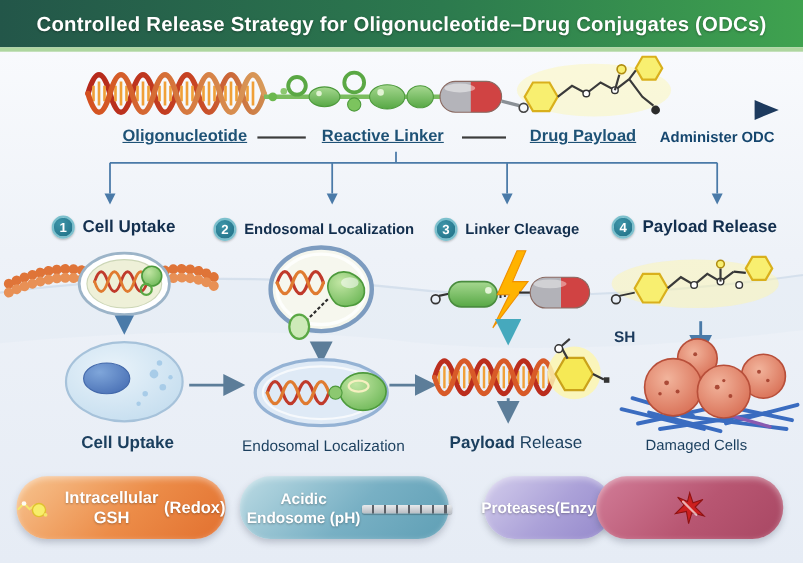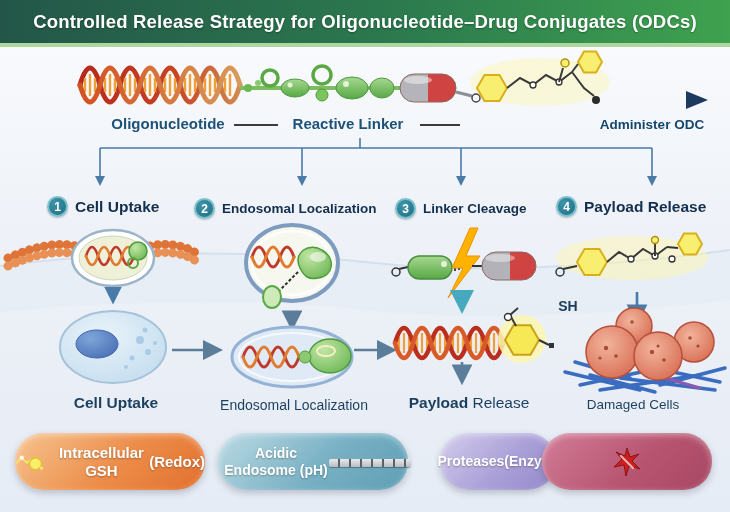--- a/index.html
+++ b/index.html
@@ -14,21 +14,21 @@
     background:linear-gradient(90deg,#235649 0%,#2c7a4e 55%,#3fa24f 100%);
     border-bottom:4px solid #aed69f;
     display:flex; align-items:center; justify-content:center;
   }
   .hdr h1{
     margin:16px; color:#ffffff; font-size:18.5px; font-weight:700; letter-spacing:.2px;
     text-shadow:0 1px 2px rgba(0,0,0,.35); white-space:nowrap;
   }
   .art{position:absolute; left:0; top:0;}
   .txt{position:absolute; transform:translateX(-50%); white-space:nowrap;}
-  .lbl{color:#1e5276; font-size:15px; font-weight:600;}
+  .lbl{color:#1e5276; font-size:15px; font-weight:600;text-decoration:underline;}
   .admin{color:#15466e; font-size:13.5px; font-weight:700;}
   .dash{position:absolute; height:0; border-top:2px solid #3c3c3c;}
   
   .step{position:absolute; display:flex; align-items:center; gap:7px;}
   .stepnum{
     width:21px; height:21px; border-radius:50%; background:radial-gradient(circle at 35% 30%,#3d94a8,#1f6e84);
     border:2px solid #7cc0cd; box-sizing:border-box;
     color:#fff; font-size:12px; font-weight:700; display:flex; align-items:center; justify-content:center;
     box-shadow:0 1px 2px rgba(0,0,0,.25);
   }
@@ -298,20 +298,21 @@
   </svg>
 
   <div class="hdr">
     <h1>Controlled Release Strategy for Oligonucleotide–Drug Conjugates (ODCs)</h1>
   </div>
 
   <div class="txt lbl" style="left:168px; top:115px;">Oligonucleotide</div>
   <div class="dash" style="left:234px; top:124px; width:44px;"></div>
   <div class="txt lbl" style="left:348px; top:115px;">Reactive Linker</div>
   <div class="dash" style="left:420px; top:124px; width:40px;"></div>
+  <div class="txt lbl" style="left:530px; top:115px;">Drug Payload</div>
   <div class="txt admin" style="left:652px; top:117px;">Administer ODC</div>
 
   <div class="step" style="left:47px; top:196px;">
     <div class="stepnum">1</div>
     <div class="steplbl big">Cell Uptake</div>
   </div>
   <div class="step" style="left:194px; top:198px;">
     <div class="stepnum">2</div>
     <div class="steplbl med">Endosomal Localization</div>
   </div>

